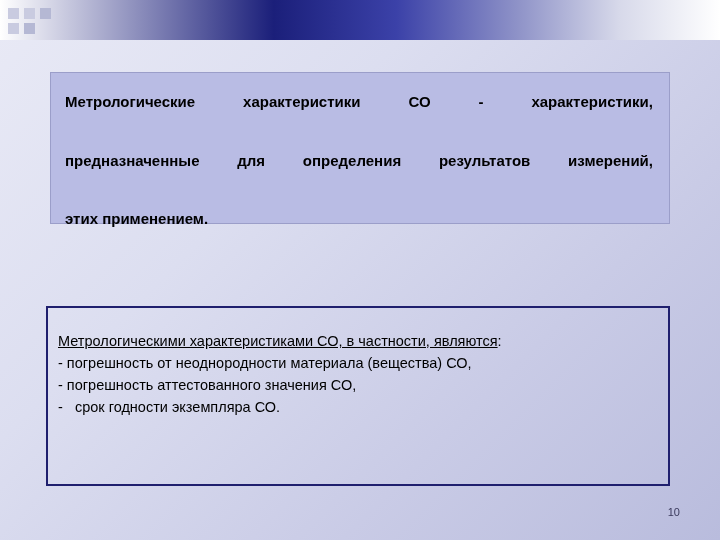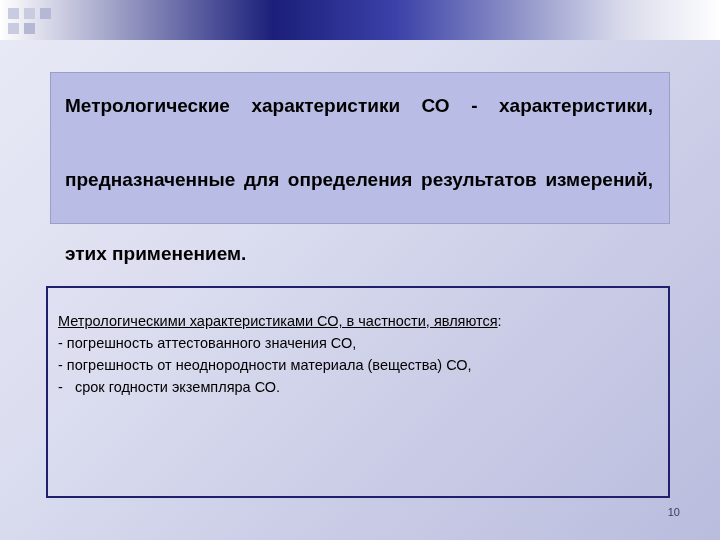--- a/index.html
+++ b/index.html
@@ -42,44 +42,44 @@
     top: 72px;
     width: 620px;
     height: 152px;
     background: #b9bce4;
     border: 1px solid #9b9ec9;
     box-sizing: border-box;
     padding: 14px 16px 10px 14px;
   }
   #mainbox p {
     margin: 0;
-    font-size: 19px;
+    font-size: 15px;
     font-weight: bold;
     color: #000000;
     line-height: 1.95;
     text-align: justify;
     text-justify: inter-word;
     letter-spacing: 0px;
   }
   #mainbox p.justify-all {
     text-align: justify;
   }
   #mainbox p.justify-all:after {
     content: "";
     display: inline-block;
     width: 100%;
   }
 
   
   #lowerbox {
     position: absolute;
     left: 46px;
-    top: 286px;
+    top: 306px;
     width: 624px;
-    height: 212px;
+    height: 180px;
     border: 2px solid #1f1f6e;
     box-sizing: border-box;
     background: transparent;
     padding: 22px 10px 10px 10px;
   }
   #lowerbox .line {
     font-size: 14.5px;
     color: #000000;
     line-height: 1.52;
     white-space: pre;
@@ -111,20 +111,20 @@
   </div>
 
   <div id="mainbox">
     <p class="justify-all">Метрологические характеристики СО - характеристики,</p>
     <p class="justify-all">предназначенные для определения результатов измерений,</p>
     <p>этих применением.</p>
   </div>
 
   <div id="lowerbox">
     <div class="line underline"><span class="u">Метрологическими характеристиками СО, в частности, являются</span><span>:</span></div>
+    <div class="line">- погрешность от неоднородности материала (вещества) СО,</div>
     <div class="line">- погрешность аттестованного значения СО,</div>
-    <div class="line">- погрешность от неоднородности материала (вещества) СО,</div>
     <div class="line">-   срок годности экземпляра СО.</div>
   </div>
 
   <div id="pagenum">10</div>
 
 </div>
 
 </body></html>

